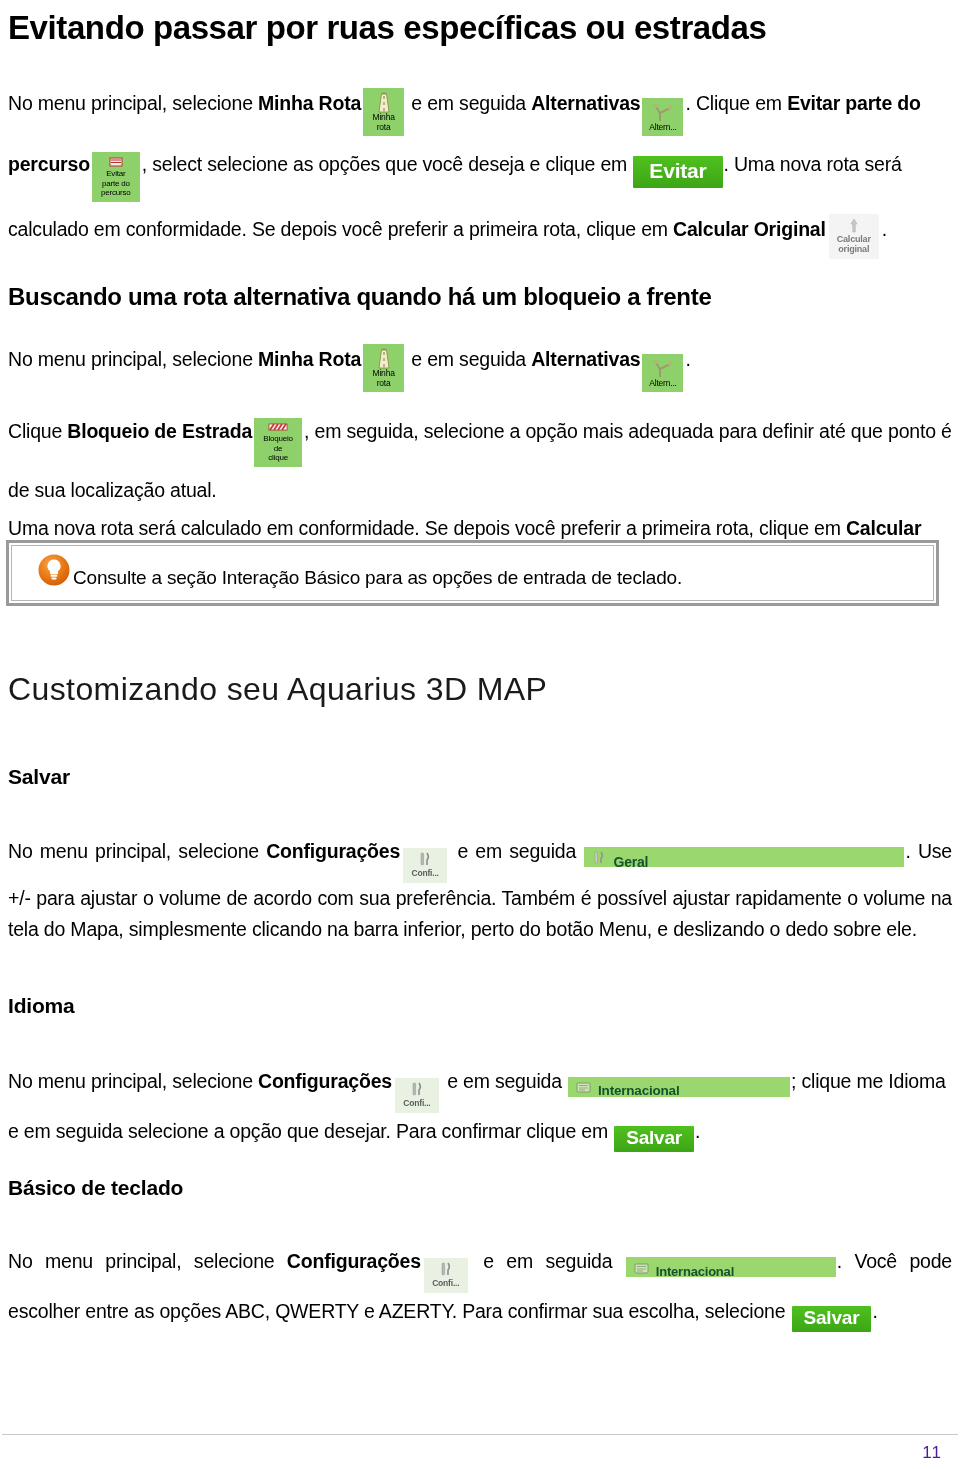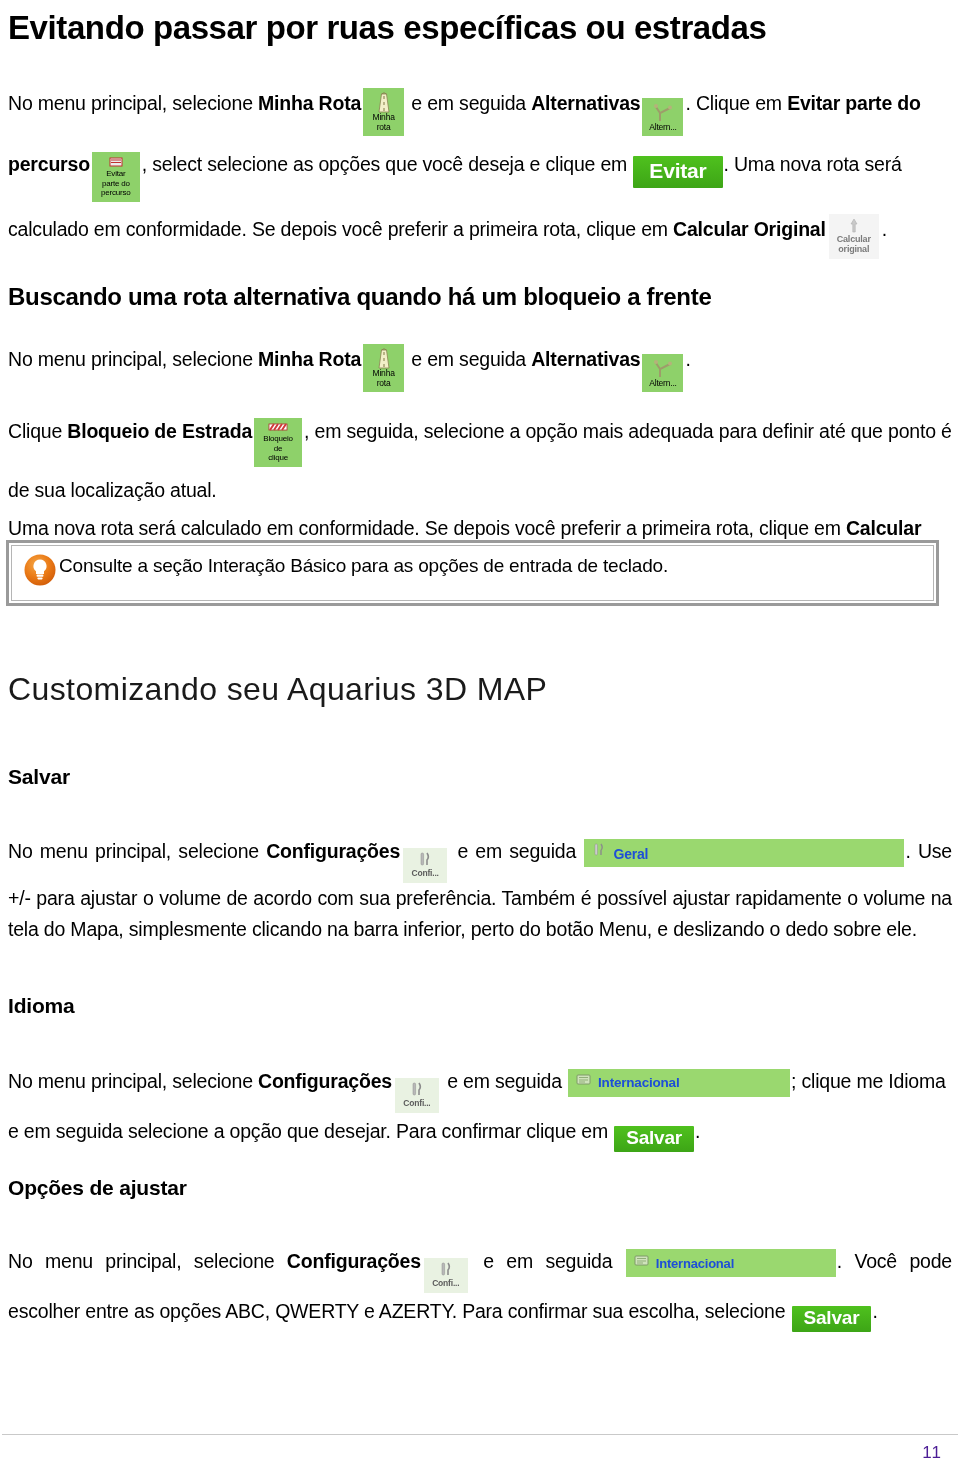--- a/index.html
+++ b/index.html
@@ -126,23 +126,23 @@
   .btn-green.small {
     font-size: 19px;
     padding: 2px 12px 4px 12px;
     vertical-align: -6px;
   }
 
   .bar-green {
     display: inline-block;
     vertical-align: -9px;
     background: #9ad86f;
-    height: 28px;
+    height: 20px;
     line-height: 28px;
-    color: #1d4ed8;
+    color: #14532d;
     font-weight: bold;
     font-size: 14px;
     padding: 0 8px;
     margin: 0 1px;
     box-sizing: border-box;
     white-space: nowrap;
     overflow: hidden;
     text-align: left;
   }
   .bar-green .barglyph {
@@ -157,23 +157,23 @@
     position: absolute;
     left: 6px;
     box-sizing: border-box;
     width: 933px;
     border: 3px solid #9a9a9a;
     background: #ffffff;
     padding: 2px;
   }
   .tipbox .inner {
     border: 1px solid #b5b5b5;
-    padding: 7px 10px 9px 11px;
+    padding: 7px 10px 9px 25px;
     display: flex;
-    align-items: flex-start;
+    align-items: flex-end;
   }
   .tipbox .tiptext {
     font-size: 19px;
     line-height: 26px;
     letter-spacing: -0.2px;
     margin-left: 2px;
   }
 
   .footer-rule {
     position: absolute;
@@ -312,21 +312,21 @@
               <rect x="4" y="2" width="2.6" height="12" rx="1.2" fill="#b8b8b8" stroke="#8c8c8c" stroke-width="0.5"></rect>
               <path d="M10 2 q2.6 4 0 7 l0 5" fill="none" stroke="#8c8c8c" stroke-width="1.6"></path>
             </svg></span><span class="cap" style="font-size:8.5px;color:#5c5c5c;">Confi...</span></span><span> e em seguida </span><span class="bar-green" style="width:222px;font-size:13.5px;"><span class="barglyph"><svg width="15" height="14" viewBox="0 0 15 14">
               <rect x="1" y="2" width="13" height="9" rx="1" fill="#cfe3bb" stroke="#7f9a68" stroke-width="1"></rect>
               <path d="M3 4.5 h9 M3 7 h9 M3 9 h6" stroke="#8aa872" stroke-width="0.9"></path>
             </svg></span><span class="barlabel">Internacional</span></span><span>; clique me Idioma e em seguida selecione a opção que desejar. Para confirmar clique em </span><span class="btn-green small">Salvar</span><span>.</span>
     </p>
   </div>
 
   <div class="blk" style="top:1176px;">
-    <h3 class="sub-title">Opções de ajustar</h3>
+    <h3 class="sub-title">Básico de teclado</h3>
   </div>
 
   <div class="blk" style="top:1243px;">
     <p class="body justify" style="line-height:36px;">
       <span>No menu principal, selecione </span><span class="b">Configurações</span><span class="icon-gray" style="width:44px;background:#e9f2e2;vertical-align:-18px;"><span class="glyph"><svg width="16" height="17" viewBox="0 0 16 17">
               <rect x="0" y="0" width="16" height="17" fill="#e9f2e2"></rect>
               <rect x="4" y="2" width="2.6" height="12" rx="1.2" fill="#b8b8b8" stroke="#8c8c8c" stroke-width="0.5"></rect>
               <path d="M10 2 q2.6 4 0 7 l0 5" fill="none" stroke="#8c8c8c" stroke-width="1.6"></path>
             </svg></span><span class="cap" style="font-size:8.5px;color:#5c5c5c;">Confi...</span></span><span> e em seguida </span><span class="bar-green" style="width:210px;font-size:13px;"><span class="barglyph"><svg width="15" height="14" viewBox="0 0 15 14">
               <rect x="1" y="2" width="13" height="9" rx="1" fill="#cfe3bb" stroke="#7f9a68" stroke-width="1"></rect>

